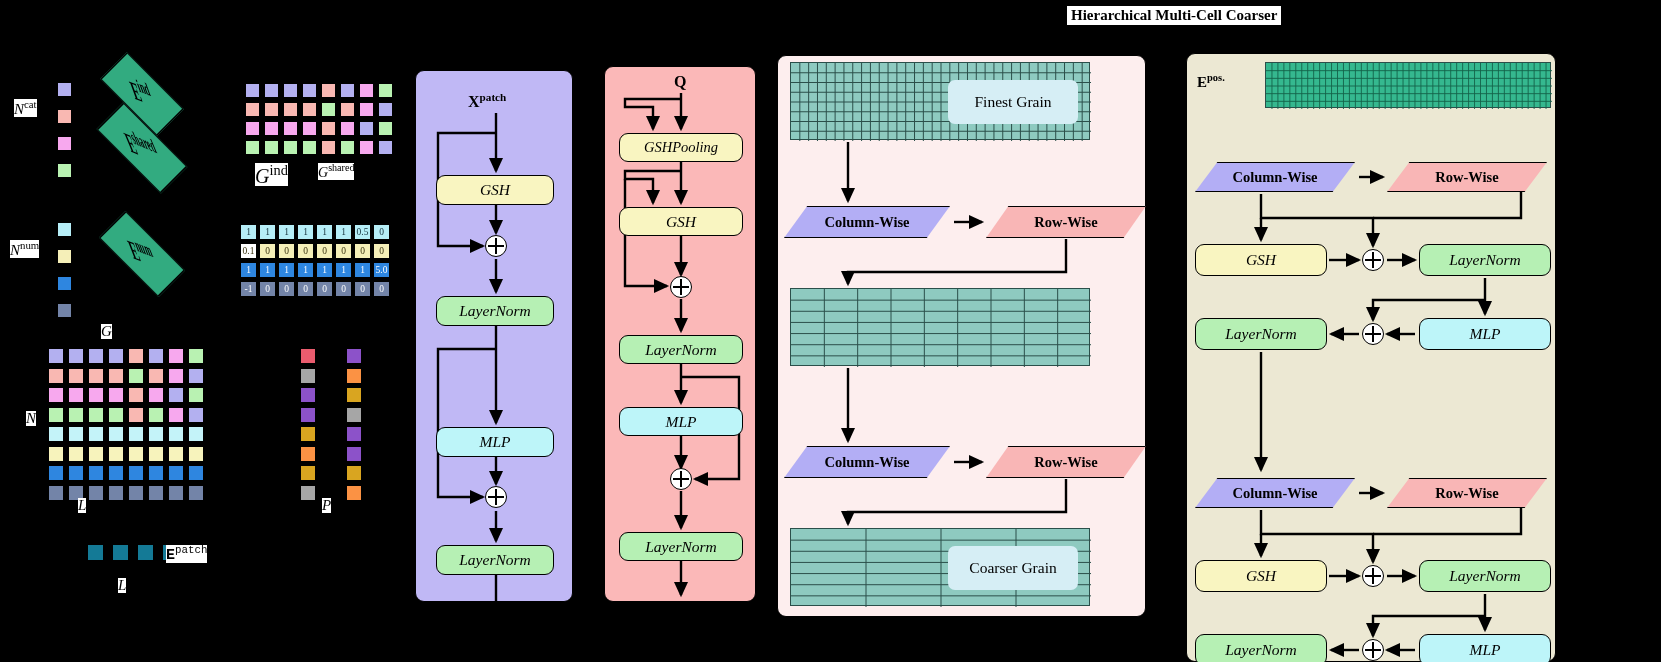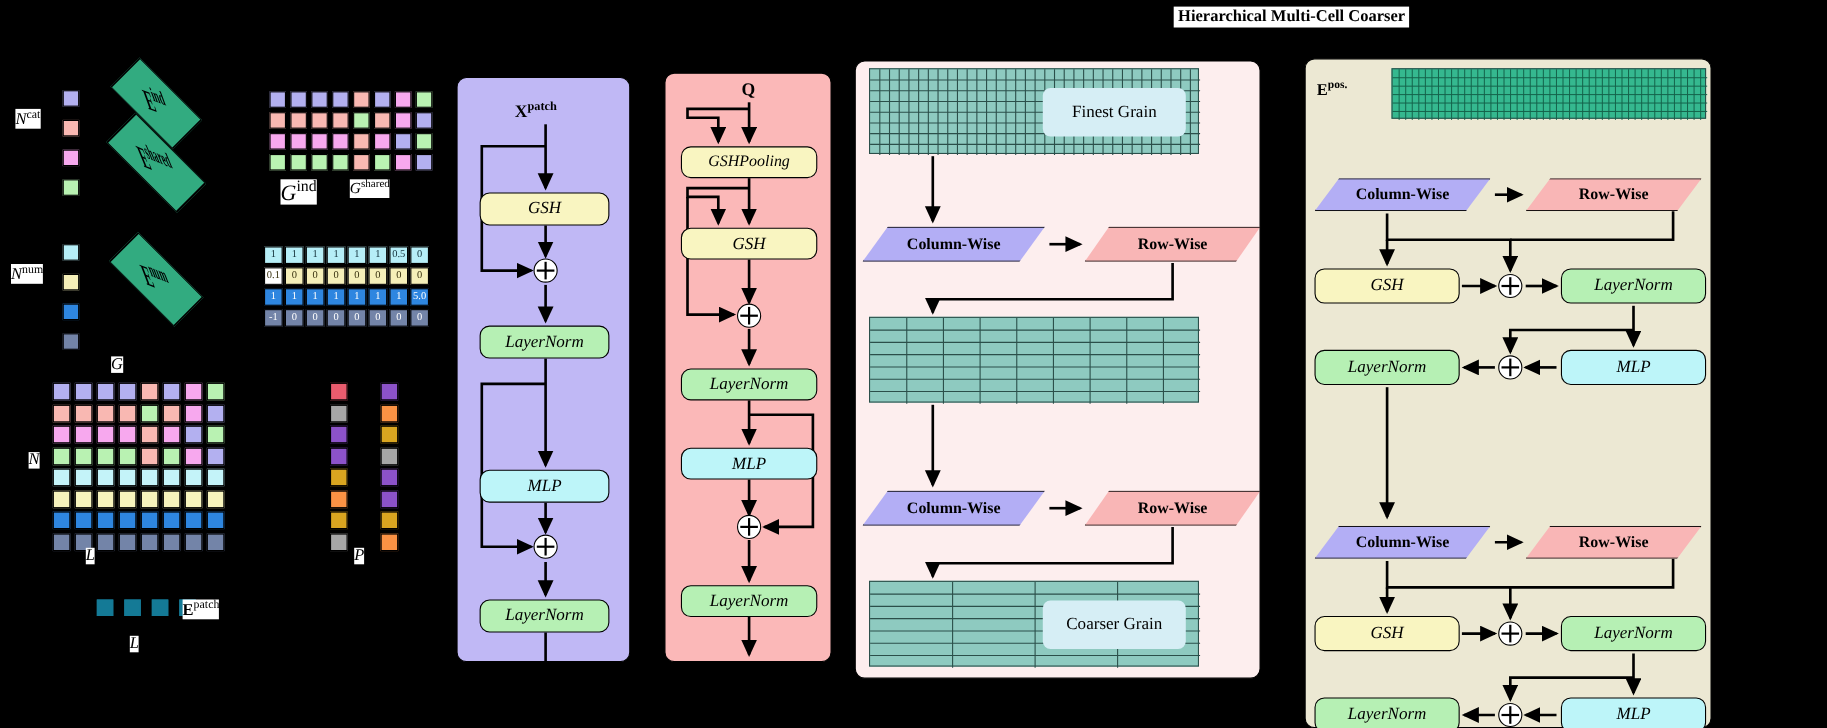--- a/index.html
+++ b/index.html
@@ -351,14 +351,14 @@
 <div class="sq" style="left: 346px; top: 406.5px; width: 16px; height: 16px; background: rgb(166, 166, 166);"></div>
 <div class="sq" style="left: 346px; top: 426px; width: 16px; height: 16px; background: rgb(140, 82, 201);"></div>
 <div class="sq" style="left: 346px; top: 445.5px; width: 16px; height: 16px; background: rgb(140, 82, 201);"></div>
 <div class="sq" style="left: 346px; top: 465px; width: 16px; height: 16px; background: rgb(217, 165, 32);"></div>
 <div class="sq" style="left: 346px; top: 484.5px; width: 16px; height: 16px; background: rgb(251, 146, 68);"></div>
 <div class="mlabel" style="left: 322px; top: 498px; font-size: 15px;"><i>P</i></div>
 <div class="sq" style="left: 88px; top: 545px; width: 15px; height: 15px; background: rgb(20, 122, 150); border-color: rgb(20, 122, 150);"></div>
 <div class="sq" style="left: 113px; top: 545px; width: 15px; height: 15px; background: rgb(20, 122, 150); border-color: rgb(20, 122, 150);"></div>
 <div class="sq" style="left: 138px; top: 545px; width: 15px; height: 15px; background: rgb(20, 122, 150); border-color: rgb(20, 122, 150);"></div>
 <div class="sq" style="left: 163px; top: 545px; width: 15px; height: 15px; background: rgb(20, 122, 150); border-color: rgb(20, 122, 150);"></div>
-<div class="mlabel" style="left: 166px; top: 545px; font-size: 15px;"><b>E</b><sup style="font-size:0.72em">patch</sup></div>
+<div class="mlabel" style="left: 166px; top: 545px; font-size: 15px; font-family: Liberation Mono, monospace;"><b>E</b><sup style="font-size:0.72em">patch</sup></div>
 <div class="mlabel" style="left: 118px; top: 578px; font-size: 15px;"><i>L</i></div>
 
 </body></html>

